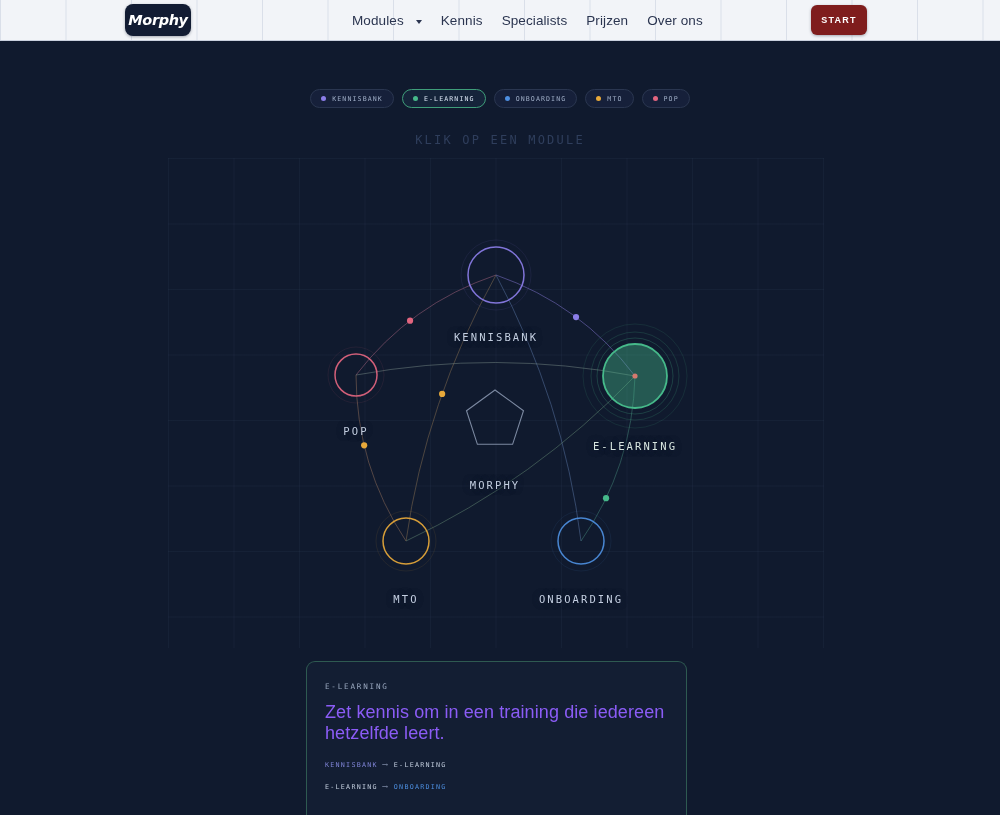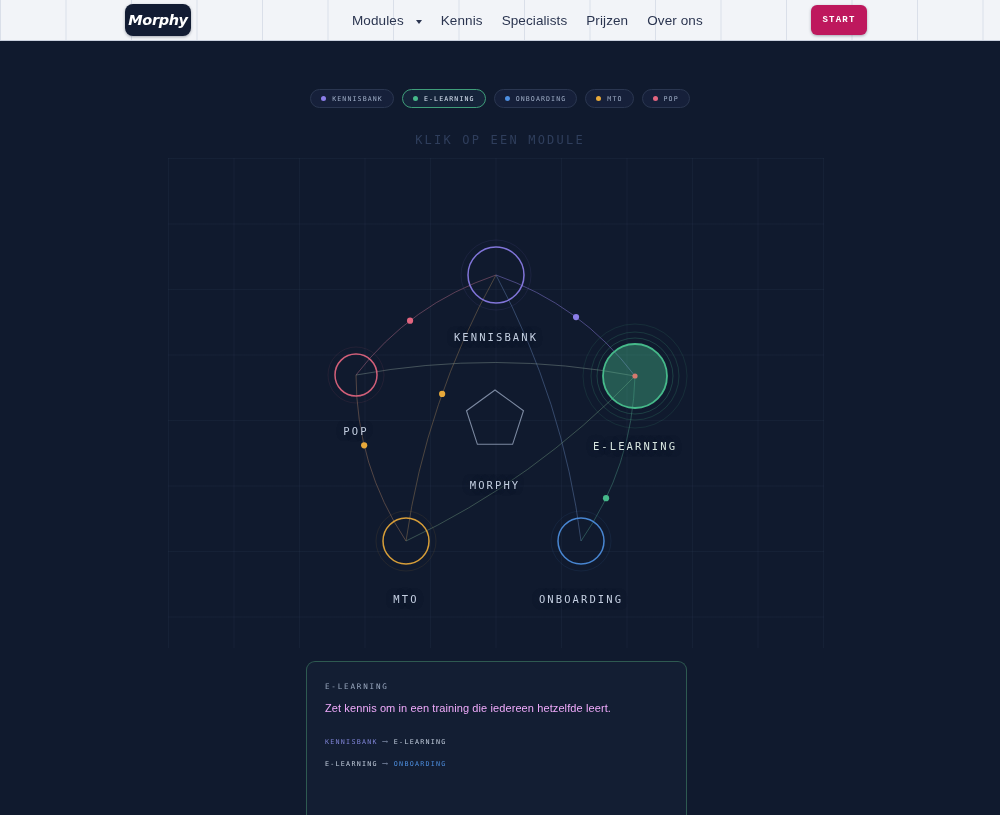--- a/index.html
+++ b/index.html
@@ -86,25 +86,25 @@
     border-top: 4px solid #2b3550;
     margin-top: 2px;
   }
 
   .start-btn {
     position: absolute;
     right: 133px;
     top: 5px;
     width: 56px;
     height: 30px;
-    background: #be185d;
+    background: #7f1d1d;
     border: none;
     border-radius: 6px;
     color: #fff;
-    font-family: Liberation Mono, monospace;
+    font-family: Liberation Sans, sans-serif;
     font-size: 9px;
     font-weight: bold;
     letter-spacing: 1.2px;
     cursor: pointer;
     box-shadow: 0 1px 3px rgba(16,26,46,.35);
   }
 
   
   .stage {
     position: relative;
@@ -209,24 +209,24 @@
     overflow: hidden;
   }
   .card-eyebrow {
     font-family: "DejaVu Sans Mono", monospace;
     font-size: 7.6px;
     letter-spacing: 1.8px;
     color: #9aa8bf;
     margin-bottom: 11px;
   }
   .card-title {
-    font-size: 11px;
-    color: #f0abfc;
+    font-size: 18px;
+    color: #8b5cf6;
     letter-spacing: .1px;
-    margin-bottom: 23px;
+    margin-bottom: 16px;
   }
   .rel { margin-bottom: 13px; }
   .rel-head {
     font-family: "DejaVu Sans Mono", monospace;
     font-size: 6.7px;
     letter-spacing: 1.25px;
     margin-bottom: 5px;
     display: flex;
     align-items: center;
     gap: 5px;

